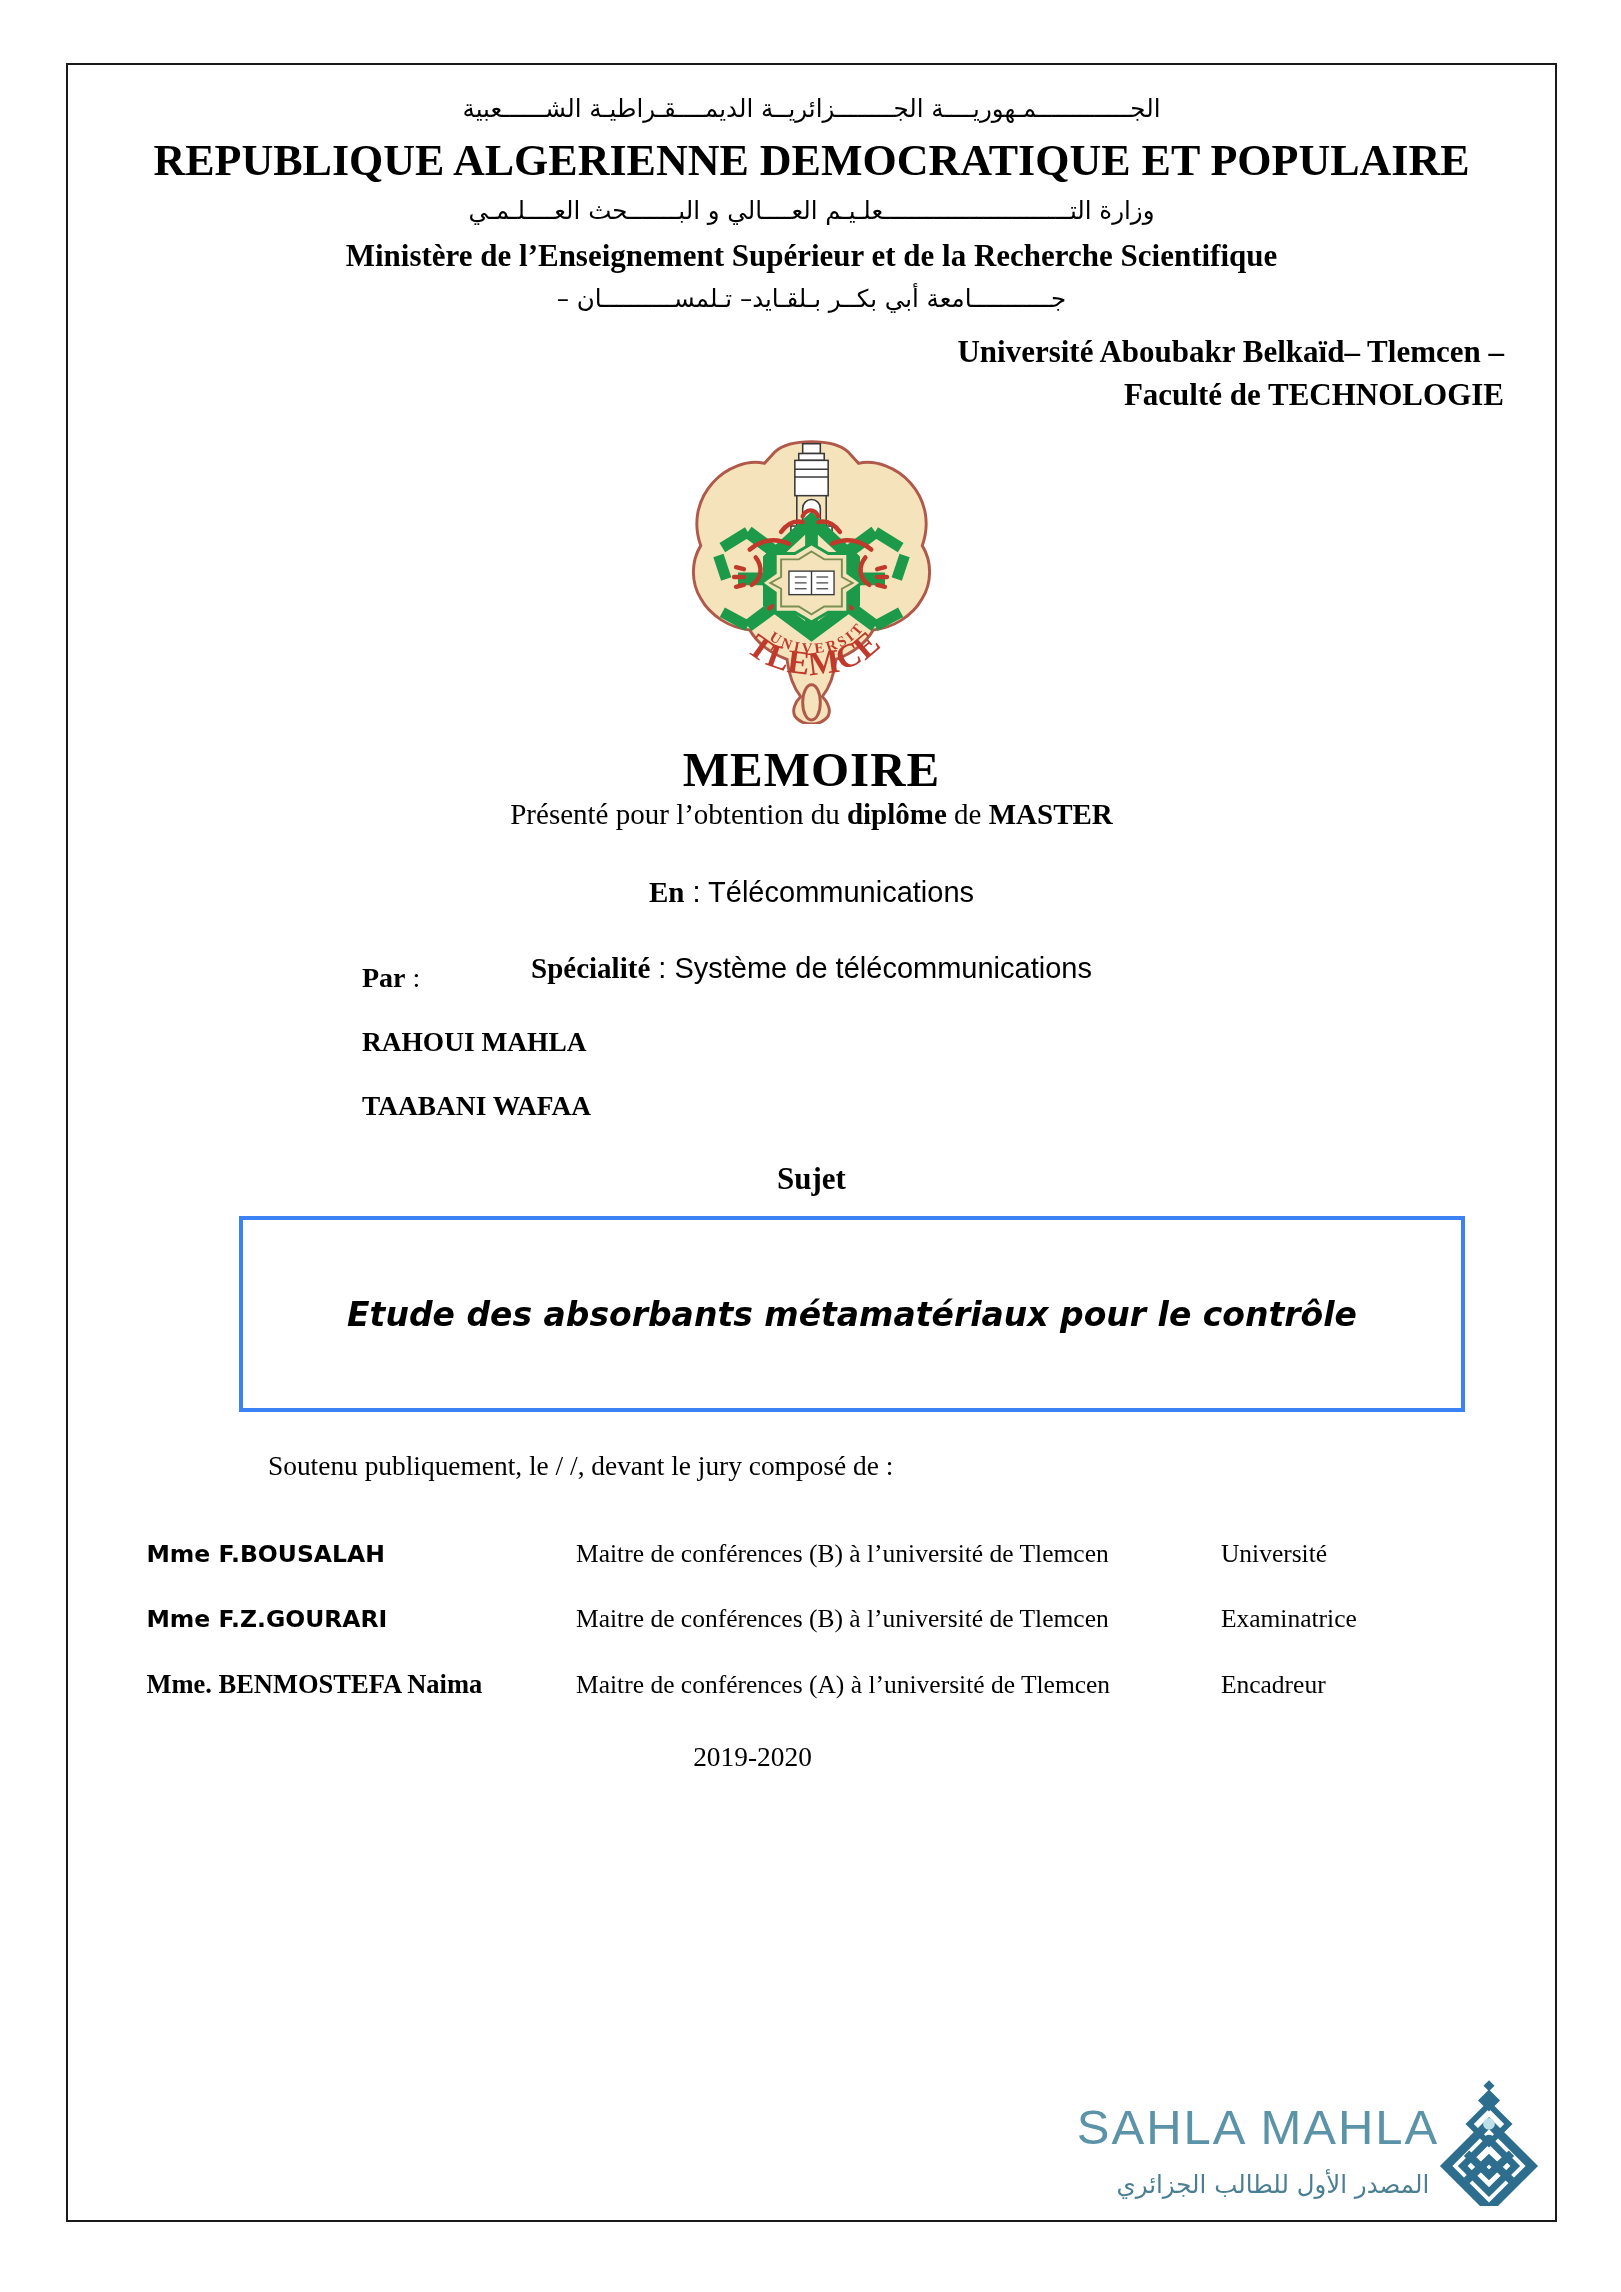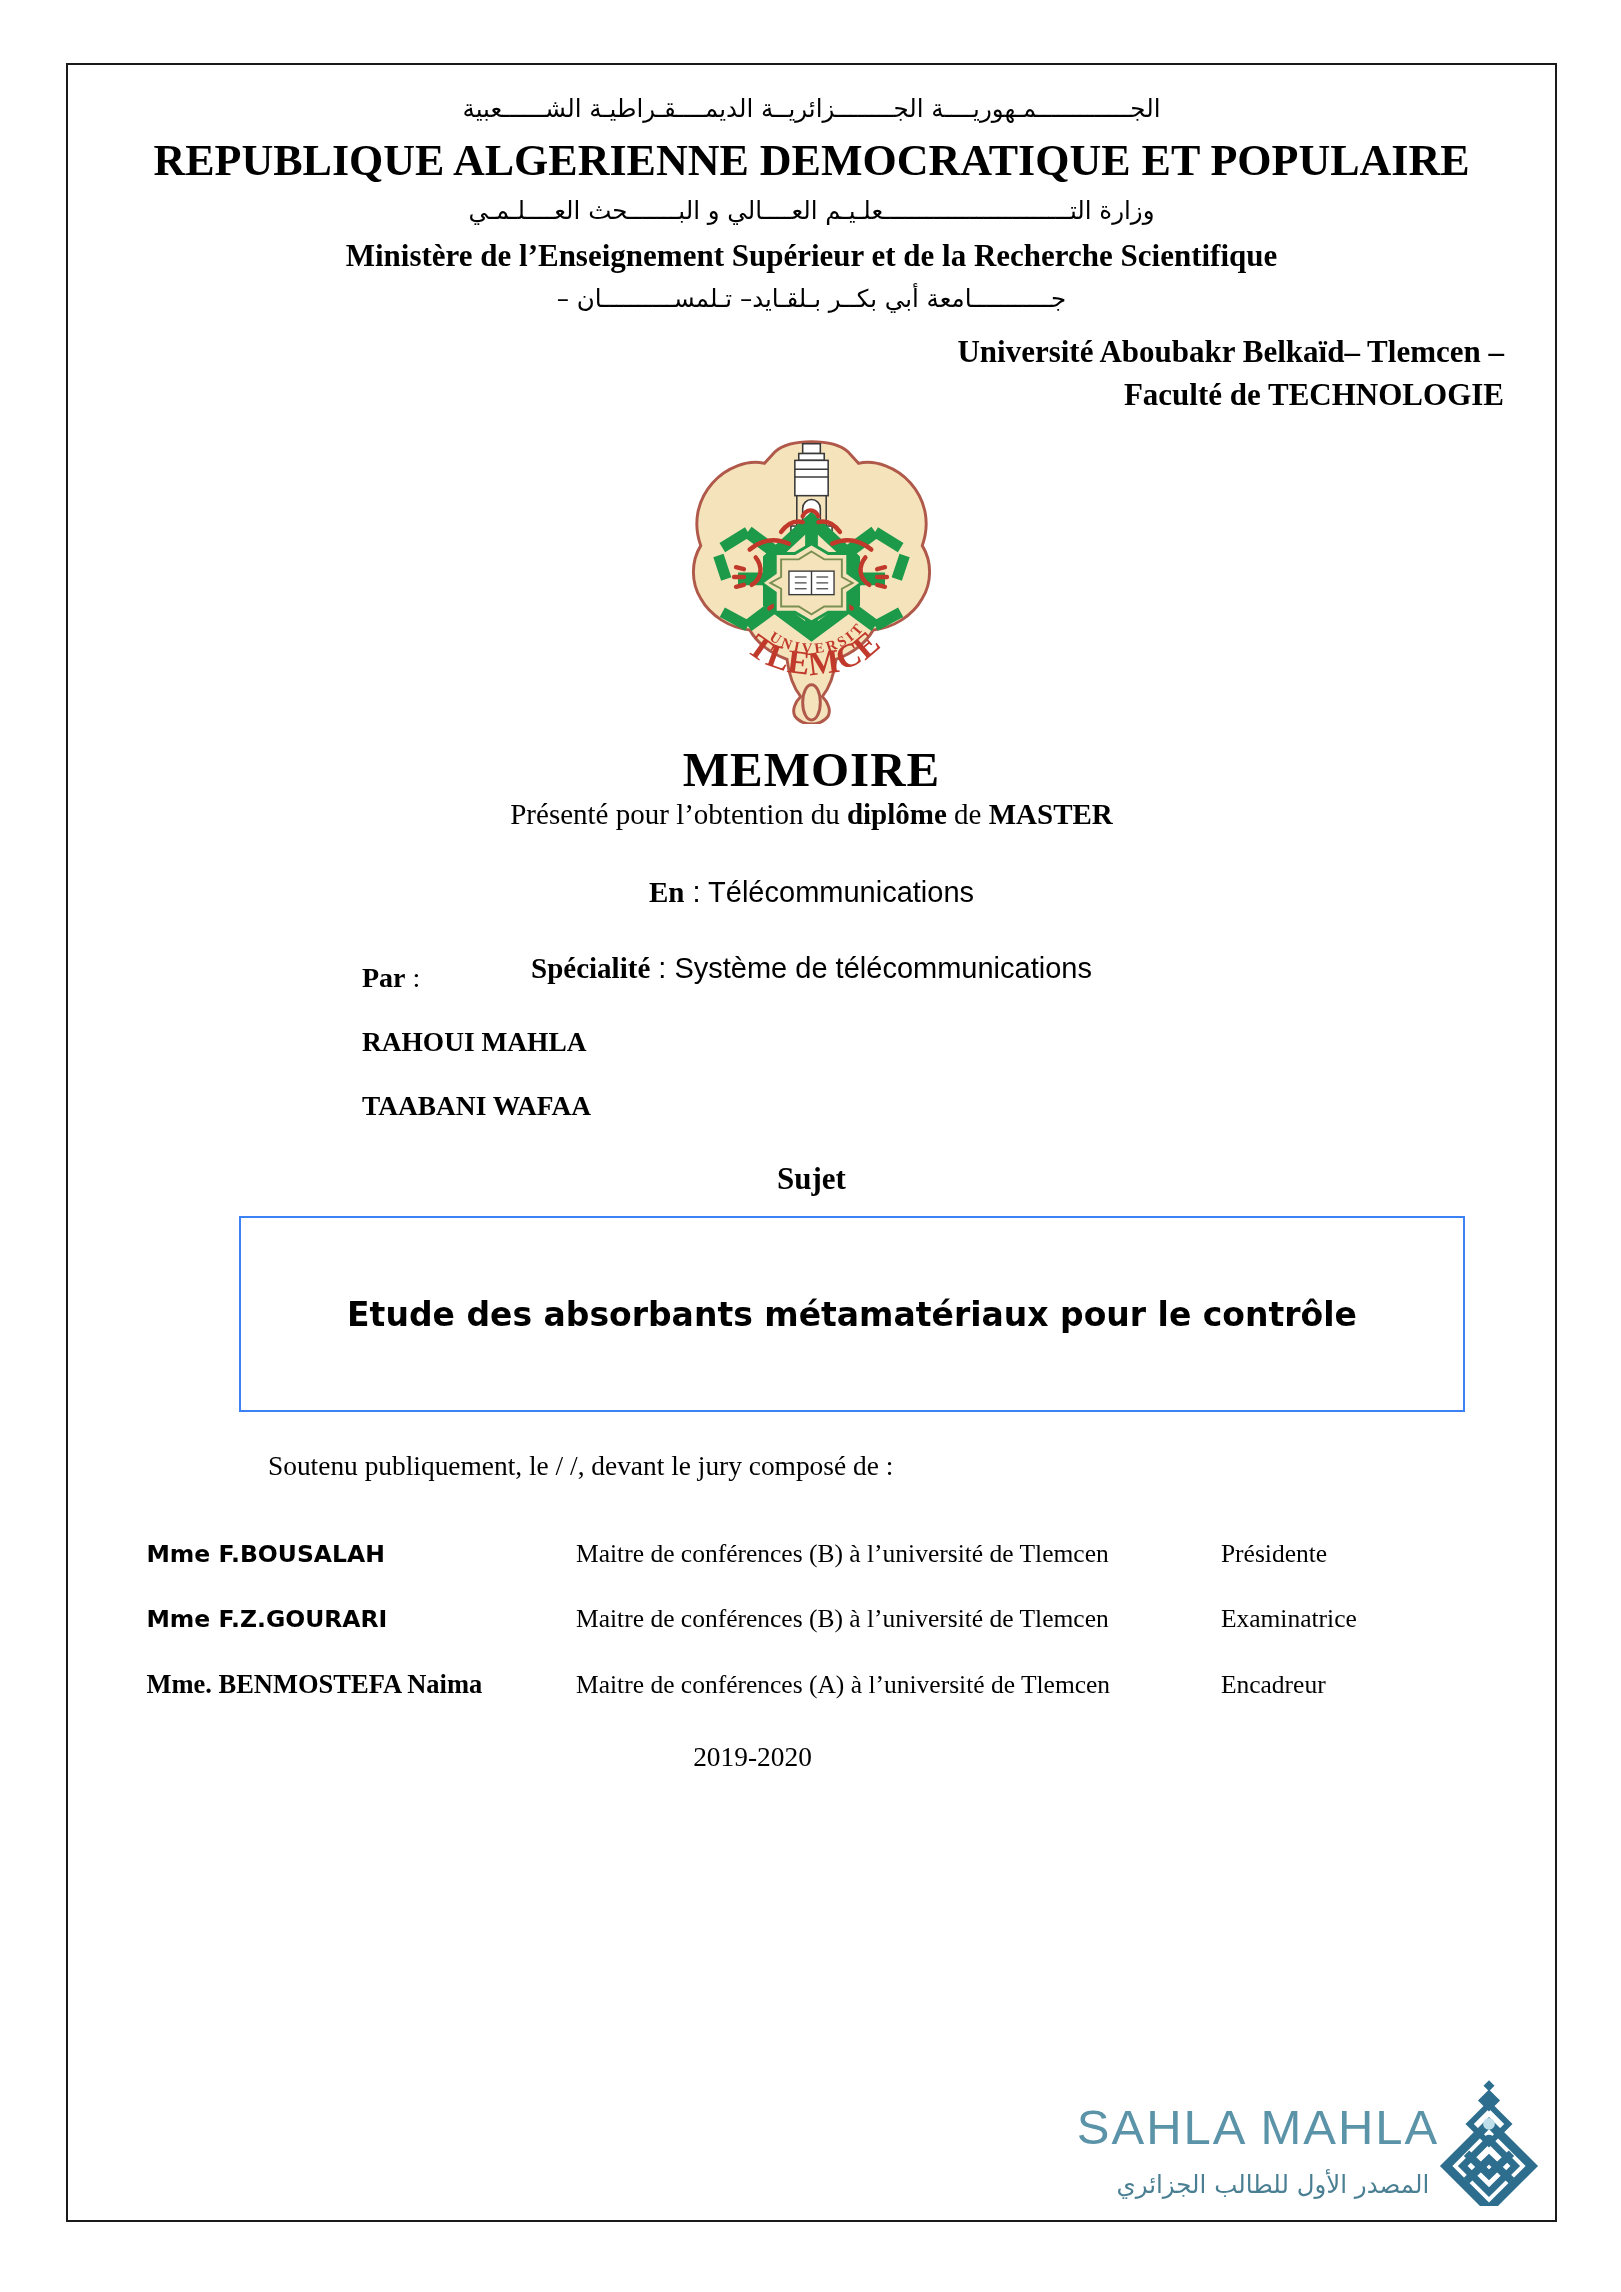--- a/index.html
+++ b/index.html
@@ -133,27 +133,28 @@
 
   .sujet-label {
     text-align: center;
     font-size: 31px;
     font-weight: bold;
     margin-top: 39px;
   }
 
   #sujet-box {
     margin: 19.6px 39px 0 120px;
-    border: 2px solid #3b82f6;
+    border: 4px solid #3b82f6;
     box-sizing: border-box;
     height: 196px;
     display: flex;
     align-items: center;
     justify-content: center;
     padding: 0 14px;
+    font-style: italic;
   }
   .sujet-text {
     text-align: center;
     font-family: "DejaVu Sans", "Liberation Sans", sans-serif;
     font-weight: bold;
     font-size: 33px;
     line-height: 1.55;
   }
 
   
@@ -379,21 +380,21 @@
       </div>
     </div>
 
     <div class="soutenu">Soutenu  publiquement, le  /  /, devant le jury composé de :</div>
 
     <table id="jury-table">
       <tbody>
         <tr>
           <td class="jury-name">Mme F.BOUSALAH</td>
           <td class="jury-rank">Maitre de conférences (B) à l’université de Tlemcen</td>
-          <td class="jury-role">Présidente</td>
+          <td class="jury-role">Université</td>
         </tr>
         <tr>
           <td class="jury-name">Mme F.Z.GOURARI</td>
           <td class="jury-rank">Maitre de conférences (B) à l’université de Tlemcen</td>
           <td class="jury-role">Examinatrice</td>
         </tr>
         <tr>
           <td class="jury-name serif-name">Mme. BENMOSTEFA Naima</td>
           <td class="jury-rank">Maitre de conférences (A) à l’université de Tlemcen</td>
           <td class="jury-role">Encadreur</td>

